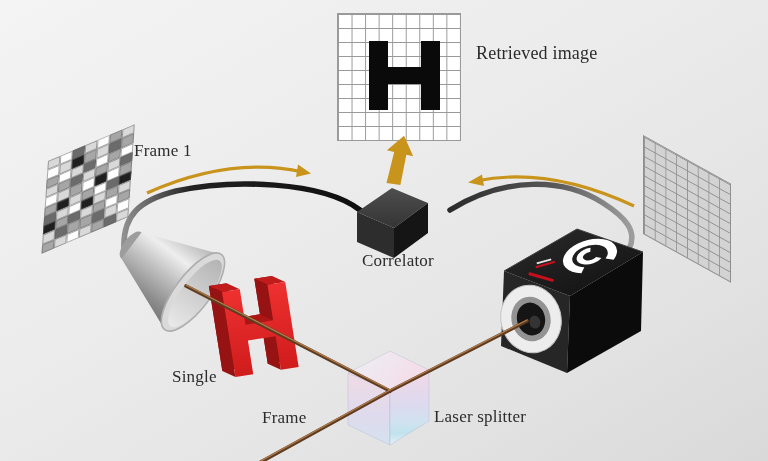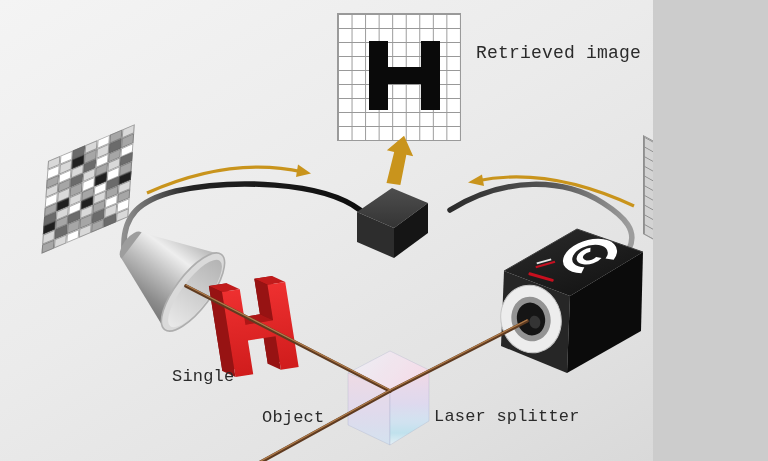--- a/index.html
+++ b/index.html
@@ -1,20 +1,19 @@
 <!DOCTYPE html>
 <html><head>
 <meta charset="utf-8">
 <style>
   html,body{margin:0;padding:0;background:#ccc;}
   #scene{
-    position:relative;width:645px;height:461px;overflow:hidden;
+    position:relative;width:768px;height:461px;overflow:hidden;
     background:linear-gradient(150deg,#f4f4f4 0%,#ebebeb 45%,#e2e2e2 78%,#d9d9d9 100%);
-    font-family:Liberation Mono, monospace;
-    padding-left:8px;
+    font-family:Liberation Serif, serif;
   }
   .label{position:absolute;font-size:17px;line-height:1.3;color:#2b2b2b;white-space:nowrap;letter-spacing:.2px;}
   
   .patframe{position:absolute;display:grid;transform-origin:0 0;}
   .patframe .cell{border:0.5px solid rgba(100,100,100,.55);}
   #frame1-grid{left:48px;top:161px;width:84px;height:93px;transform:rotate(4deg) skewY(-27deg);
     grid-template-columns:repeat(7,1fr);grid-template-rows:repeat(10,1fr);}
   #frame2-grid{left:643px;top:135px;width:86px;height:97px;transform:skewY(29deg);
     border:1px solid #8f8f8f;}
   
@@ -235,16 +234,18 @@
       <line x1="259" y1="463" x2="390" y2="391" stroke="#5f3b20" stroke-width="3.6"></line>
       <line x1="390" y1="391" x2="527" y2="321" stroke="#5f3b20" stroke-width="3.6"></line>
       <line x1="390" y1="391" x2="186" y2="286" stroke="#5f3b20" stroke-width="3.6"></line>
       <line x1="259" y1="462" x2="390" y2="390" stroke="#b07c4b" stroke-width="1.3"></line>
       <line x1="390" y1="390" x2="527" y2="320" stroke="#b07c4b" stroke-width="1.3"></line>
       <line x1="390" y1="390" x2="186" y2="285" stroke="#b07c4b" stroke-width="1.3"></line>
     </g>
   </svg>
 
   <div class="label" style="left:476px;top:42px;font-size:18px;">Retrieved image</div>
+  <div class="label" style="left:134px;top:140px;">Frame 1</div>
+  <div class="label" style="left:362px;top:250px;">Correlator</div>
   <div class="label" style="left:172px;top:366px;">Single</div>
-  <div class="label" style="left:262px;top:407px;">Object</div>
+  <div class="label" style="left:262px;top:407px;">Frame</div>
   <div class="label" style="left:434px;top:406px;">Laser splitter</div>
 </div>
 
 </body></html>

